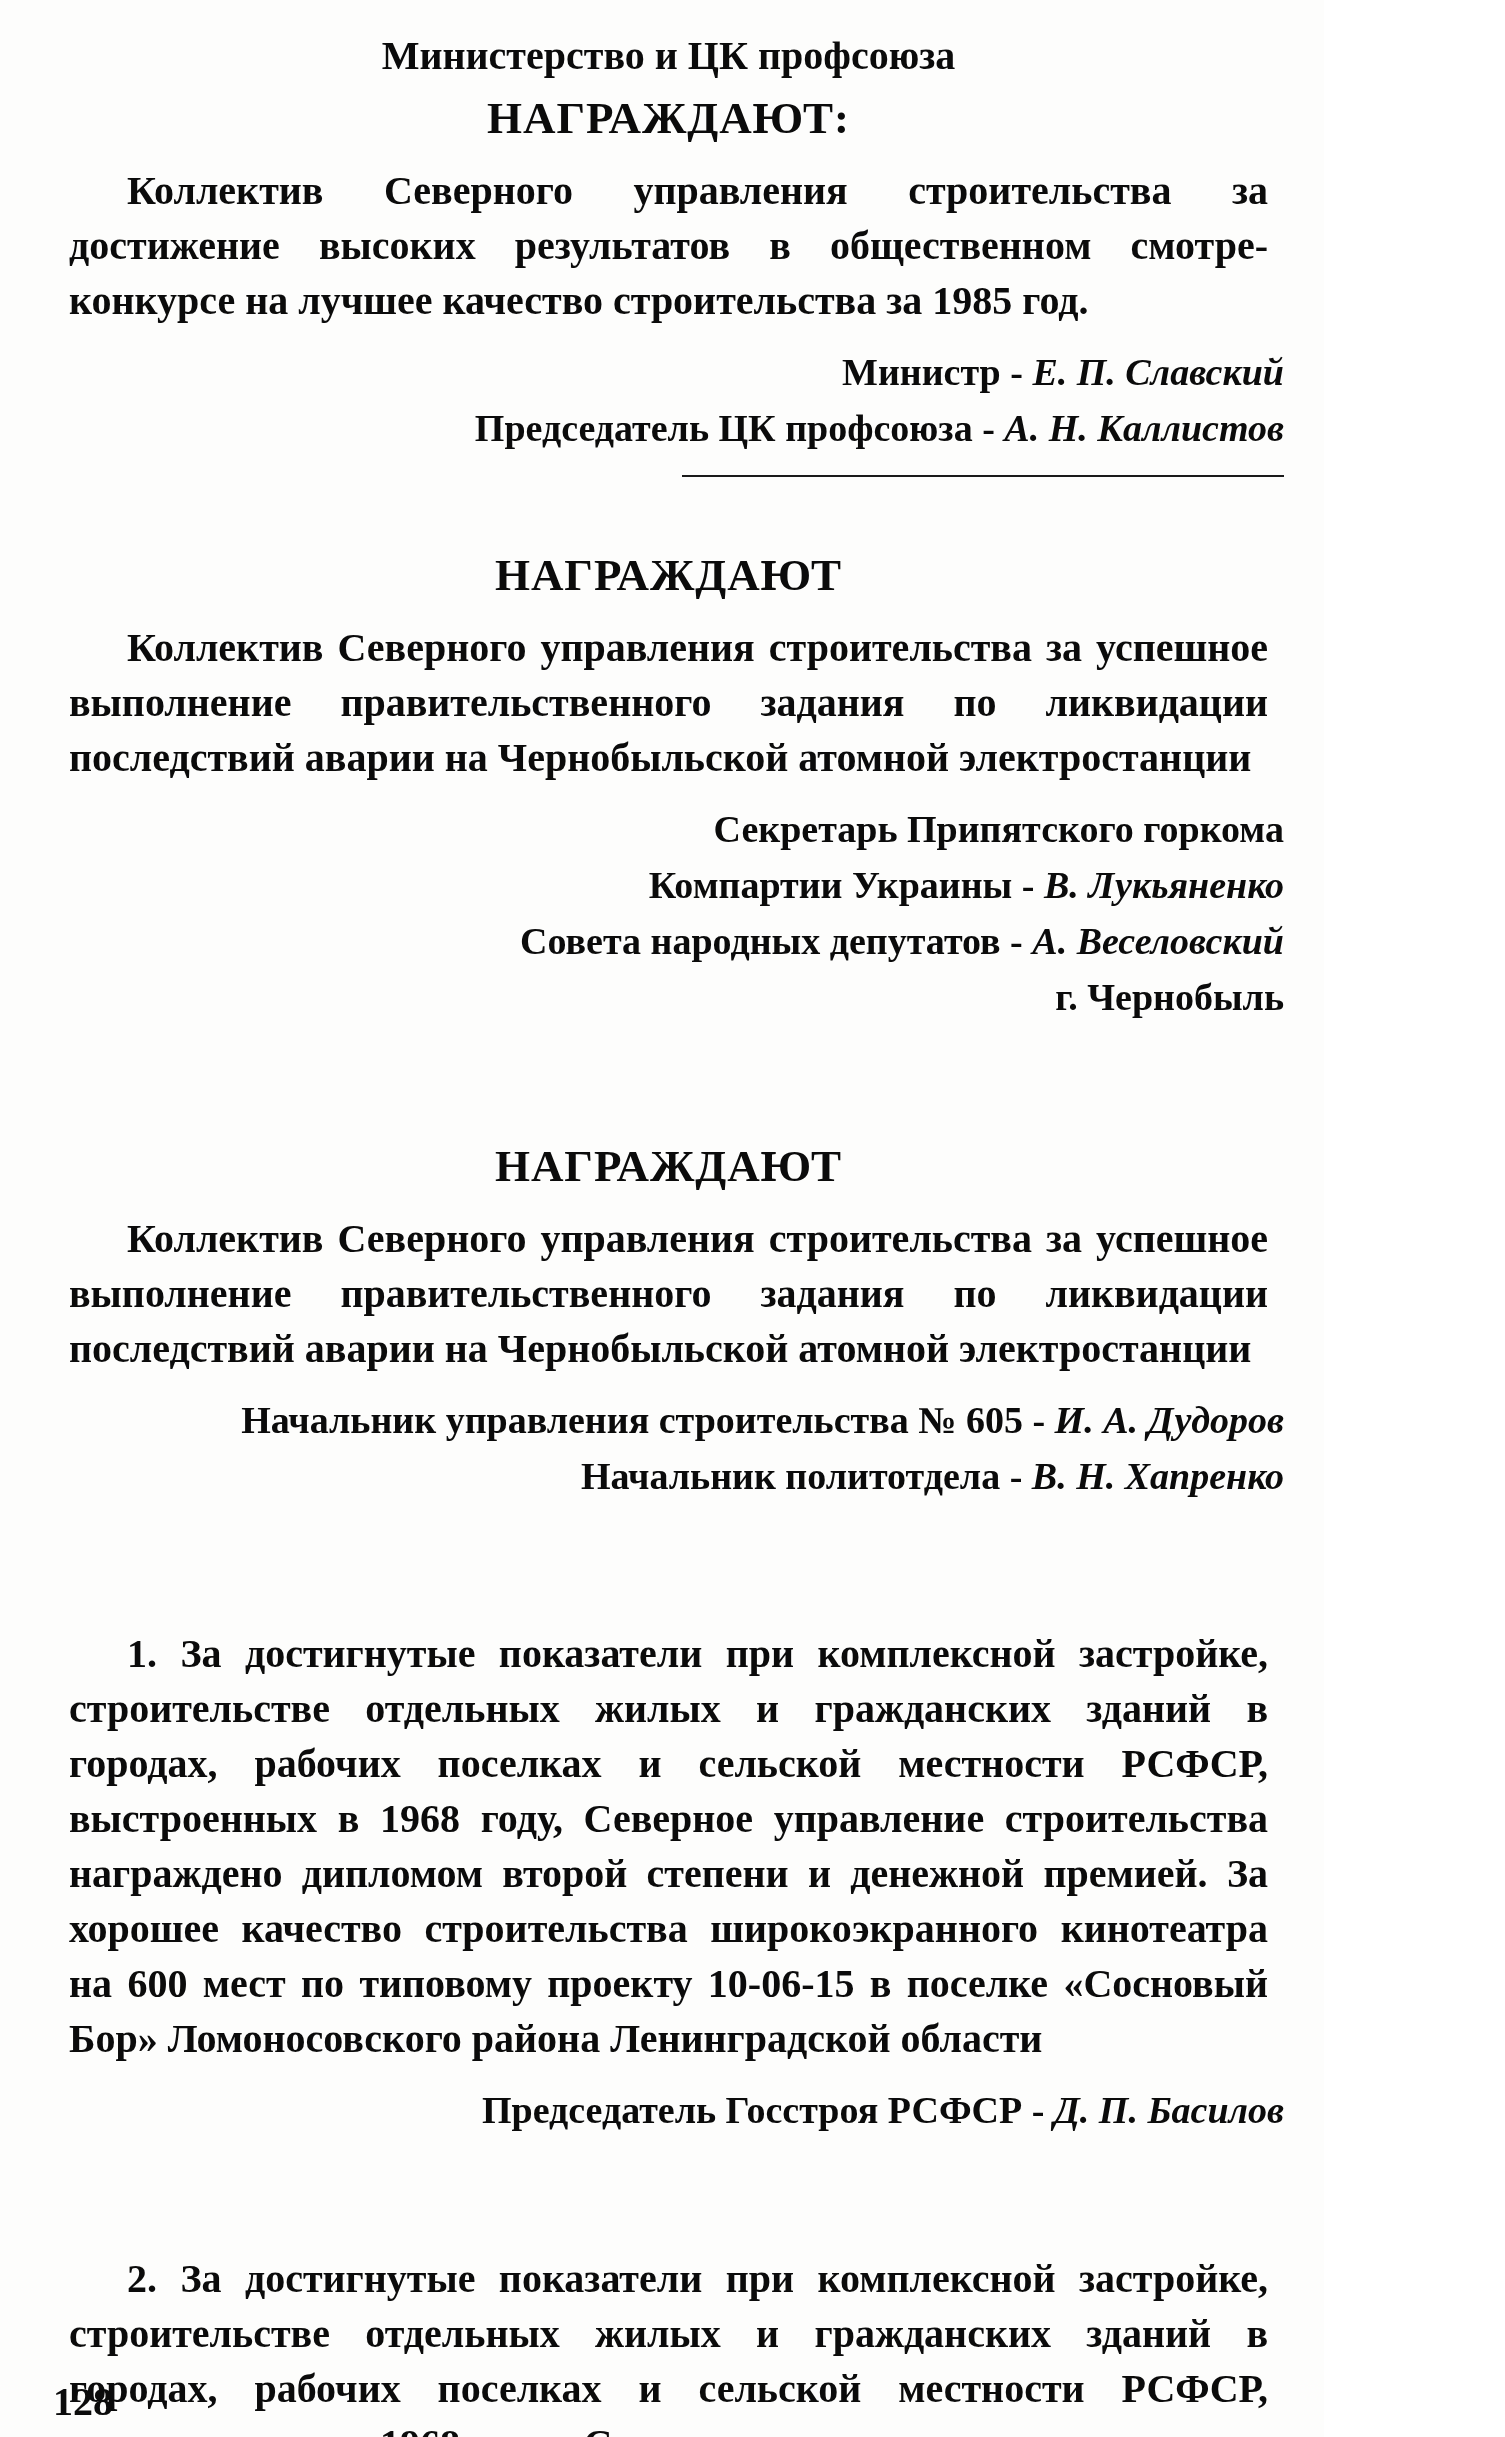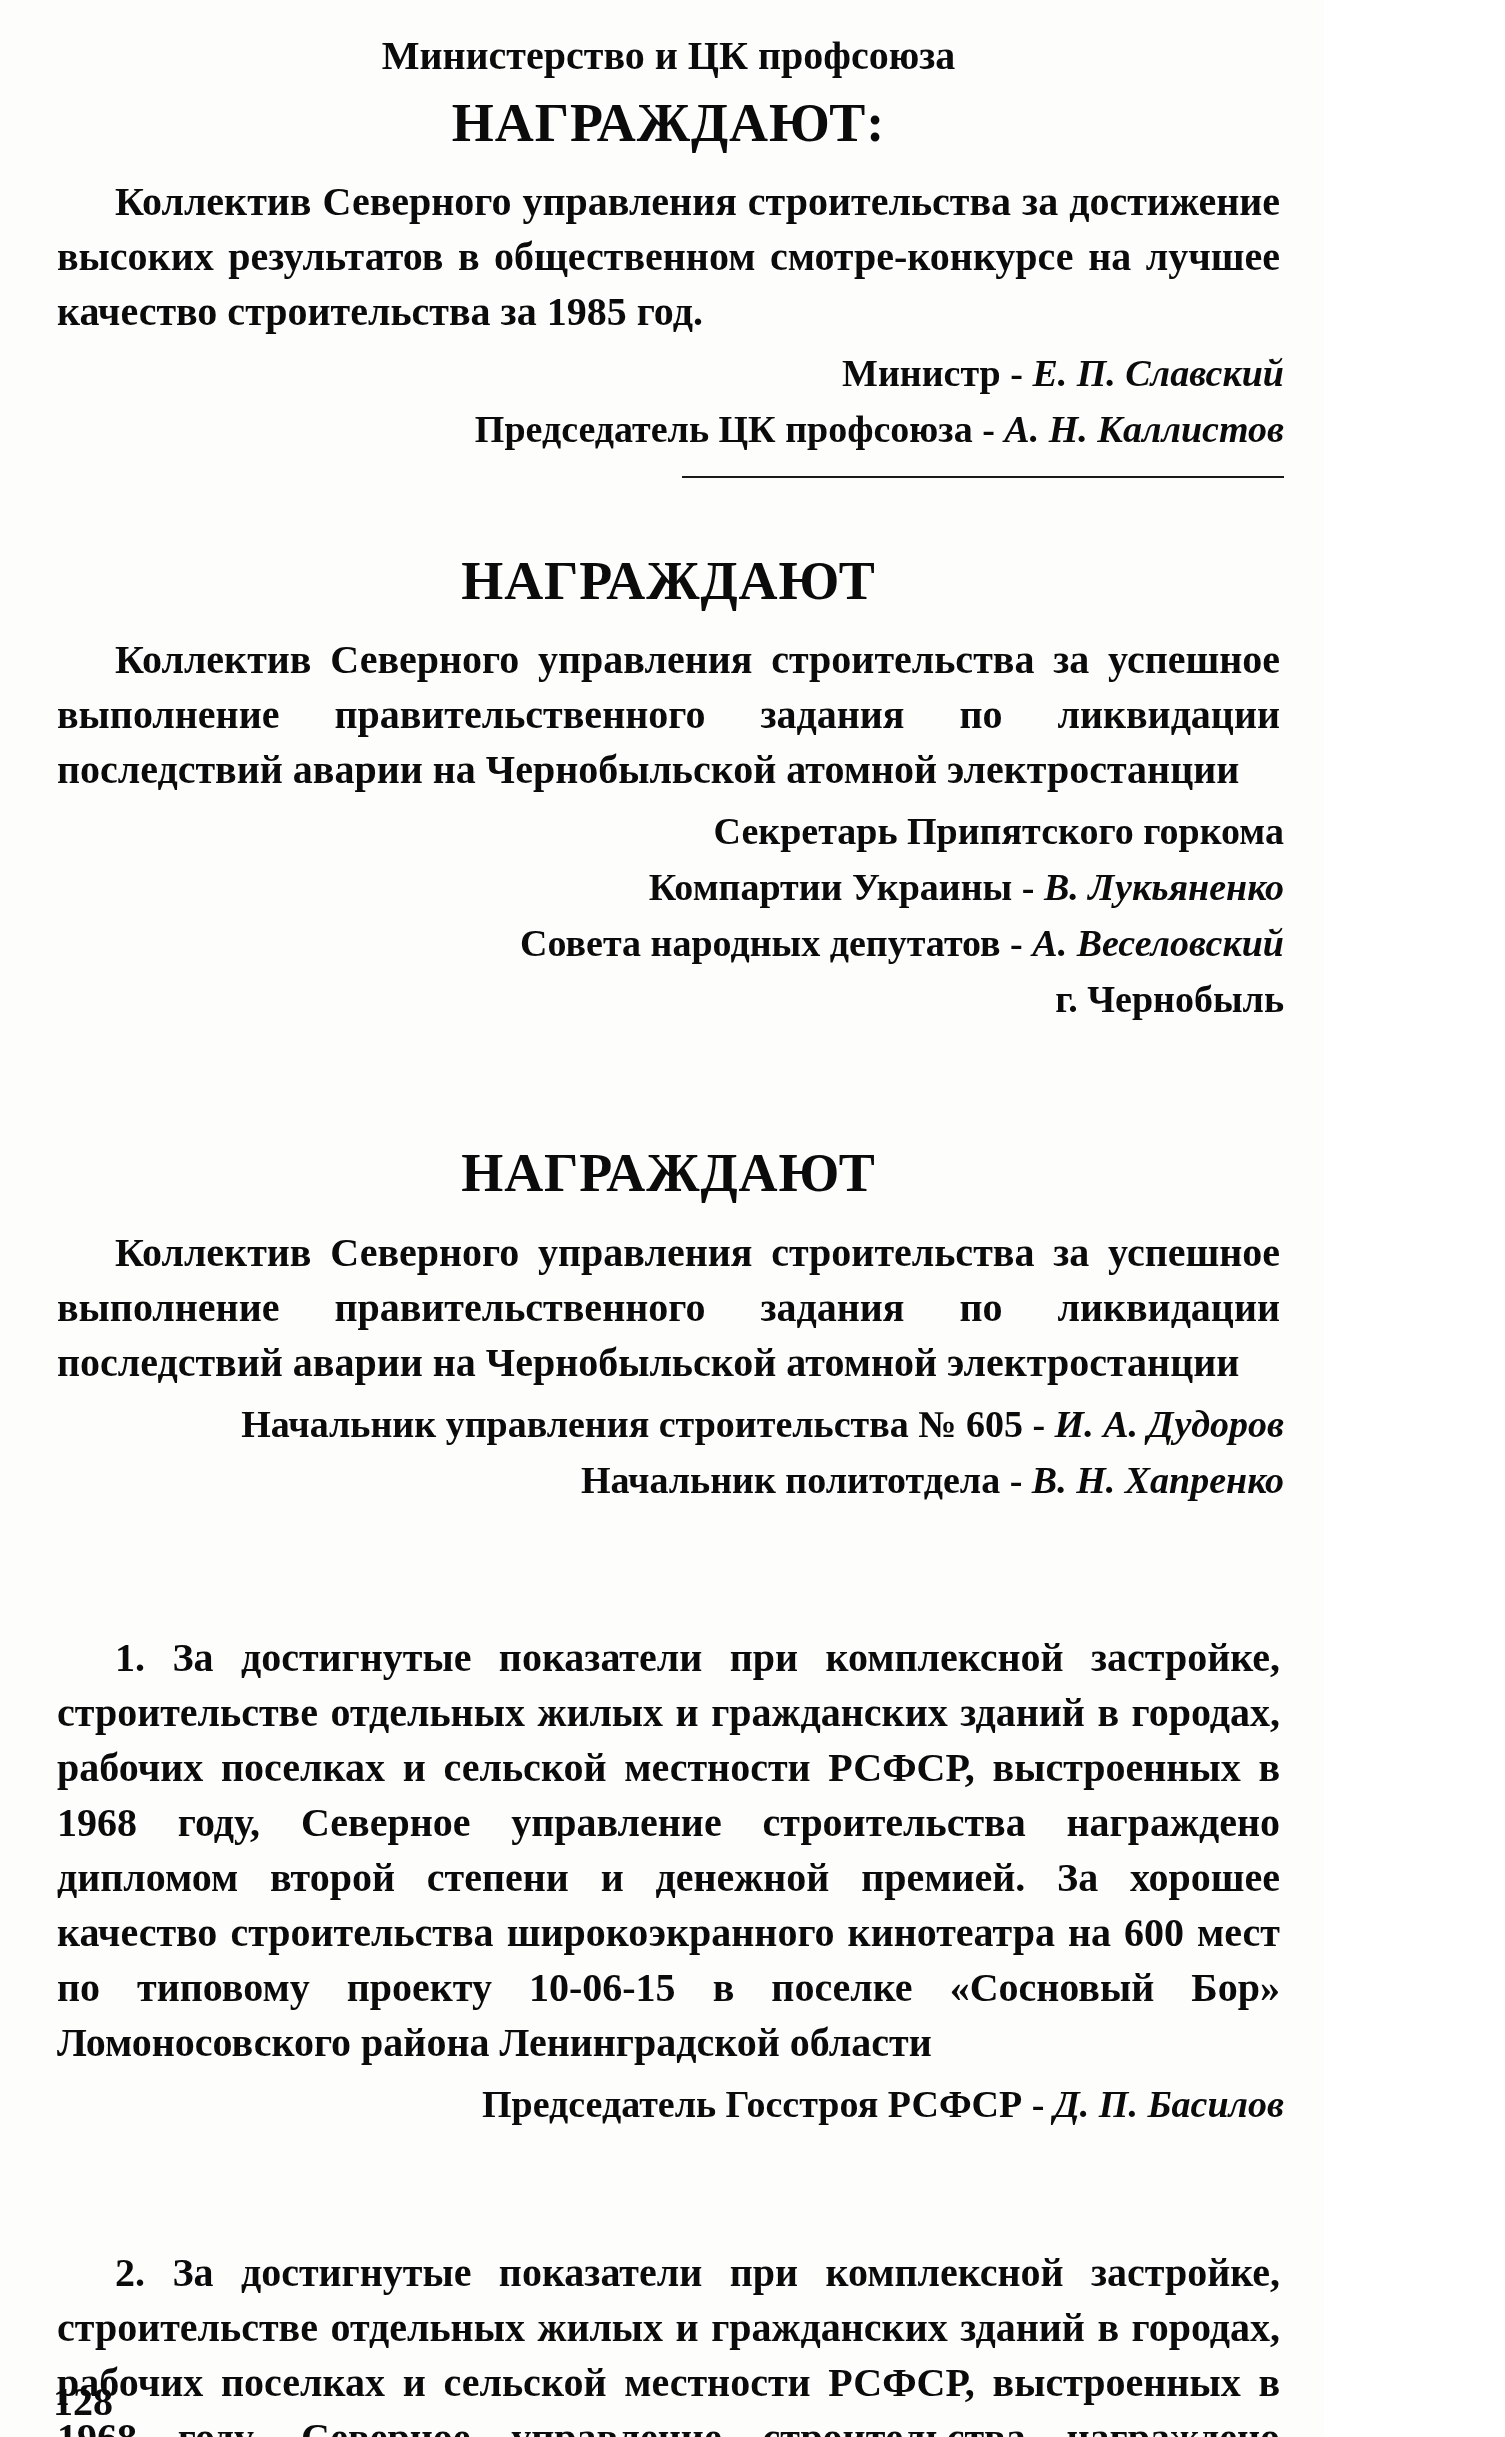--- a/index.html
+++ b/index.html
@@ -19,31 +19,31 @@
     font-weight: 700;
     padding: 30px 40px 0 53px;
   }
   .preheading {
     text-align: center;
     font-size: 40px;
     line-height: 1.3;
   }
   .award-heading {
     text-align: center;
-    font-size: 54px;
+    font-size: 45px;
     line-height: 1.25;
     letter-spacing: 0.9px;
     margin: 7.5px 0 17px 0;
   }
   .body-para {
     font-size: 40px;
     line-height: 55px;
     text-align: justify;
     text-indent: 58px;
-    margin: 4px;
+    margin: 16px;
   }
   .sig-block {
     margin-top: 6px;
     text-align: right;
     font-size: 38px;
     line-height: 56px;
   }
   .sig-name {
     font-style: italic;
   }

